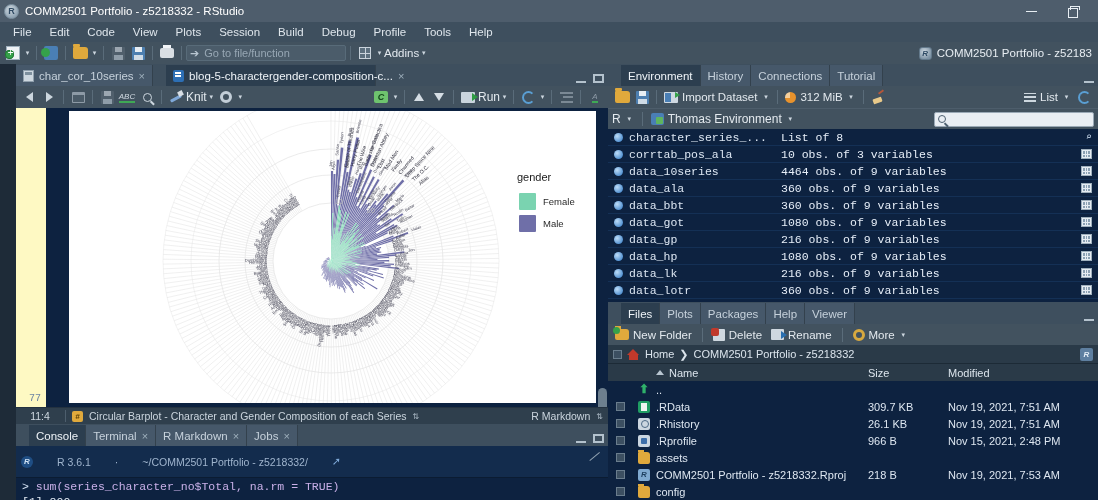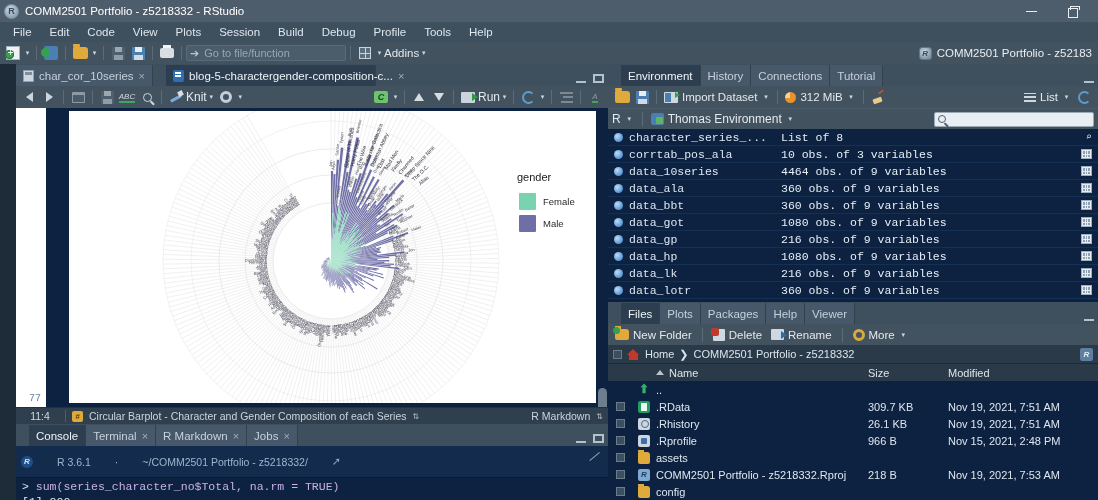--- a/index.html
+++ b/index.html
@@ -126,21 +126,21 @@
   .mag-ic{width:9px;height:9px;border:1.6px solid #cdd7df;border-radius:50%;position:relative;}
   .mag-ic::after{content:"";position:absolute;right:-4px;bottom:-3px;width:5px;height:1.6px;background:#cdd7df;transform:rotate(45deg);}
   .back-ar,.fwd-ar{width:0;height:0;border-top:5px solid transparent;border-bottom:5px solid transparent;}
   .back-ar{border-right:7px solid #cbd5dd;}
   .fwd-ar{border-left:7px solid #cbd5dd;}
   .srcwin-ic{width:13px;height:11px;background:#8d9aa6;border-radius:1px;position:relative;}
   .srcwin-ic::after{content:"";position:absolute;left:1px;top:3px;right:1px;bottom:1px;background:#4b5b68;}
 
   
   .editor-body{ flex:1; background:#0d2240; position:relative; overflow:hidden; display:flex;}
-  .gutter{ width:30px; background:#ffffff; color:#6f86a3; font-family:"Liberation Mono",monospace;
+  .gutter{ width:30px; background:#fef9c3; color:#6f86a3; font-family:"Liberation Mono",monospace;
            font-size:10px; text-align:right; padding-right:5px; position:relative;}
   .gutter .lnum{ position:absolute; right:5px; }
   .editor-scroll{ flex:1; position:relative; }
   .plot-output{
     position:absolute; left:23px; top:3px; width:527px; height:292px;
     background:#ffffff; overflow:hidden;
   }
   .editor-vscroll{ position:absolute; right:0; top:0; width:11px; bottom:0; background:#0d2240;}
   .editor-vscroll .thumb{ position:absolute; left:1px; right:1px; top:280px; height:40px; background:#6d7f8e; border-radius:5px;}
 

